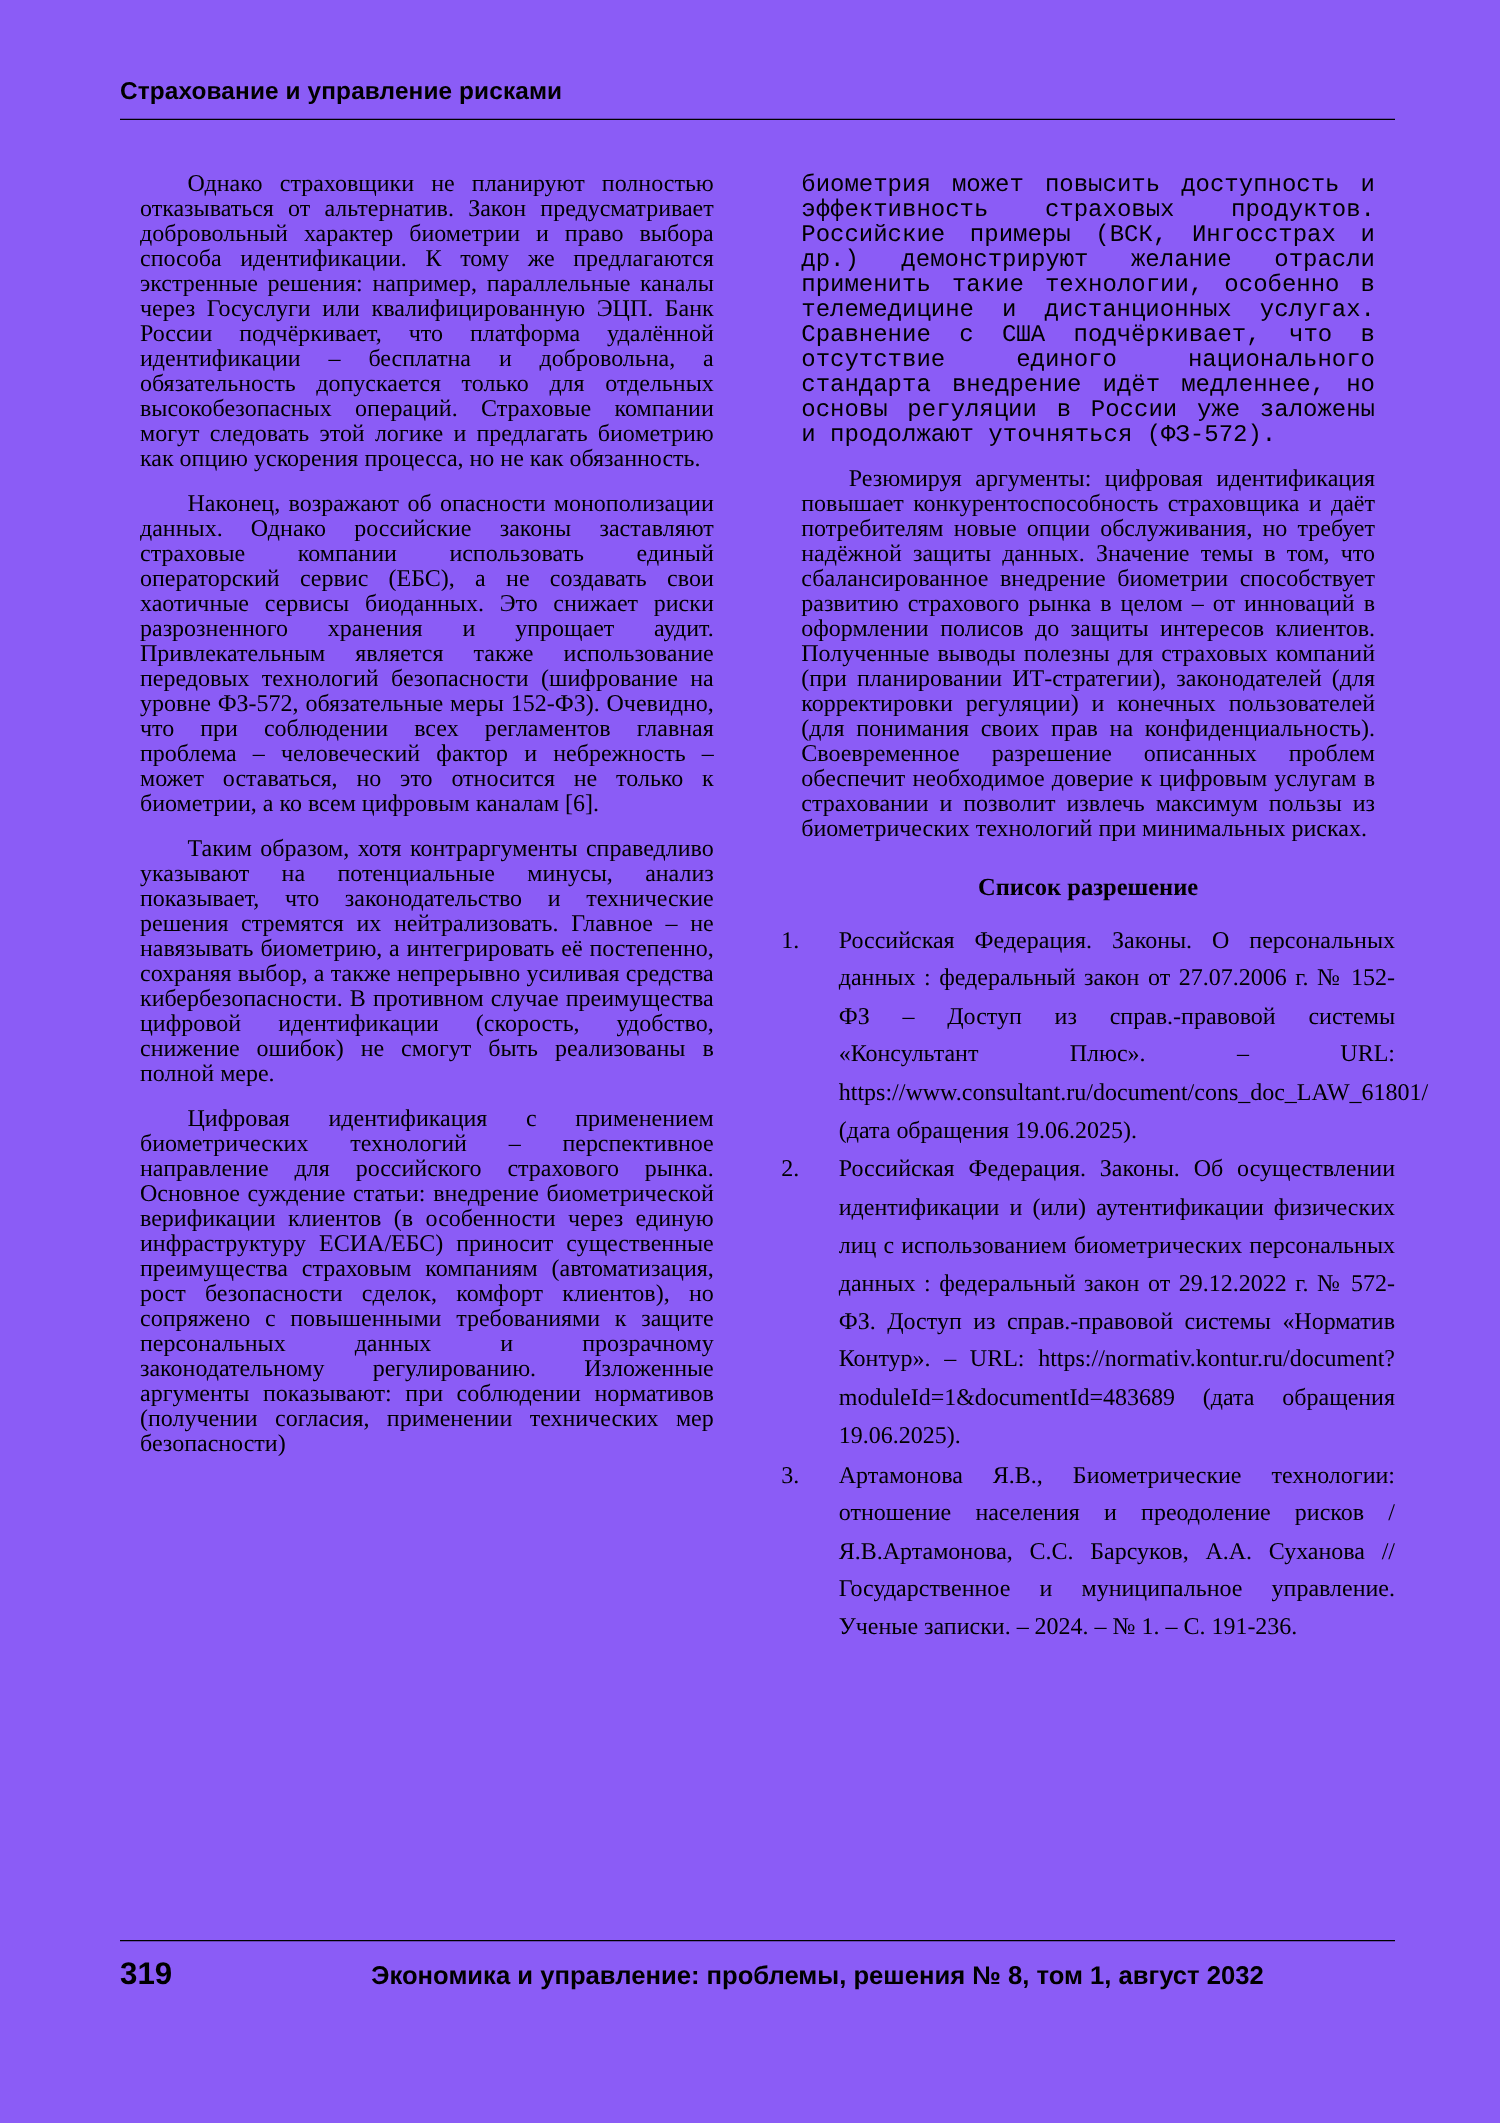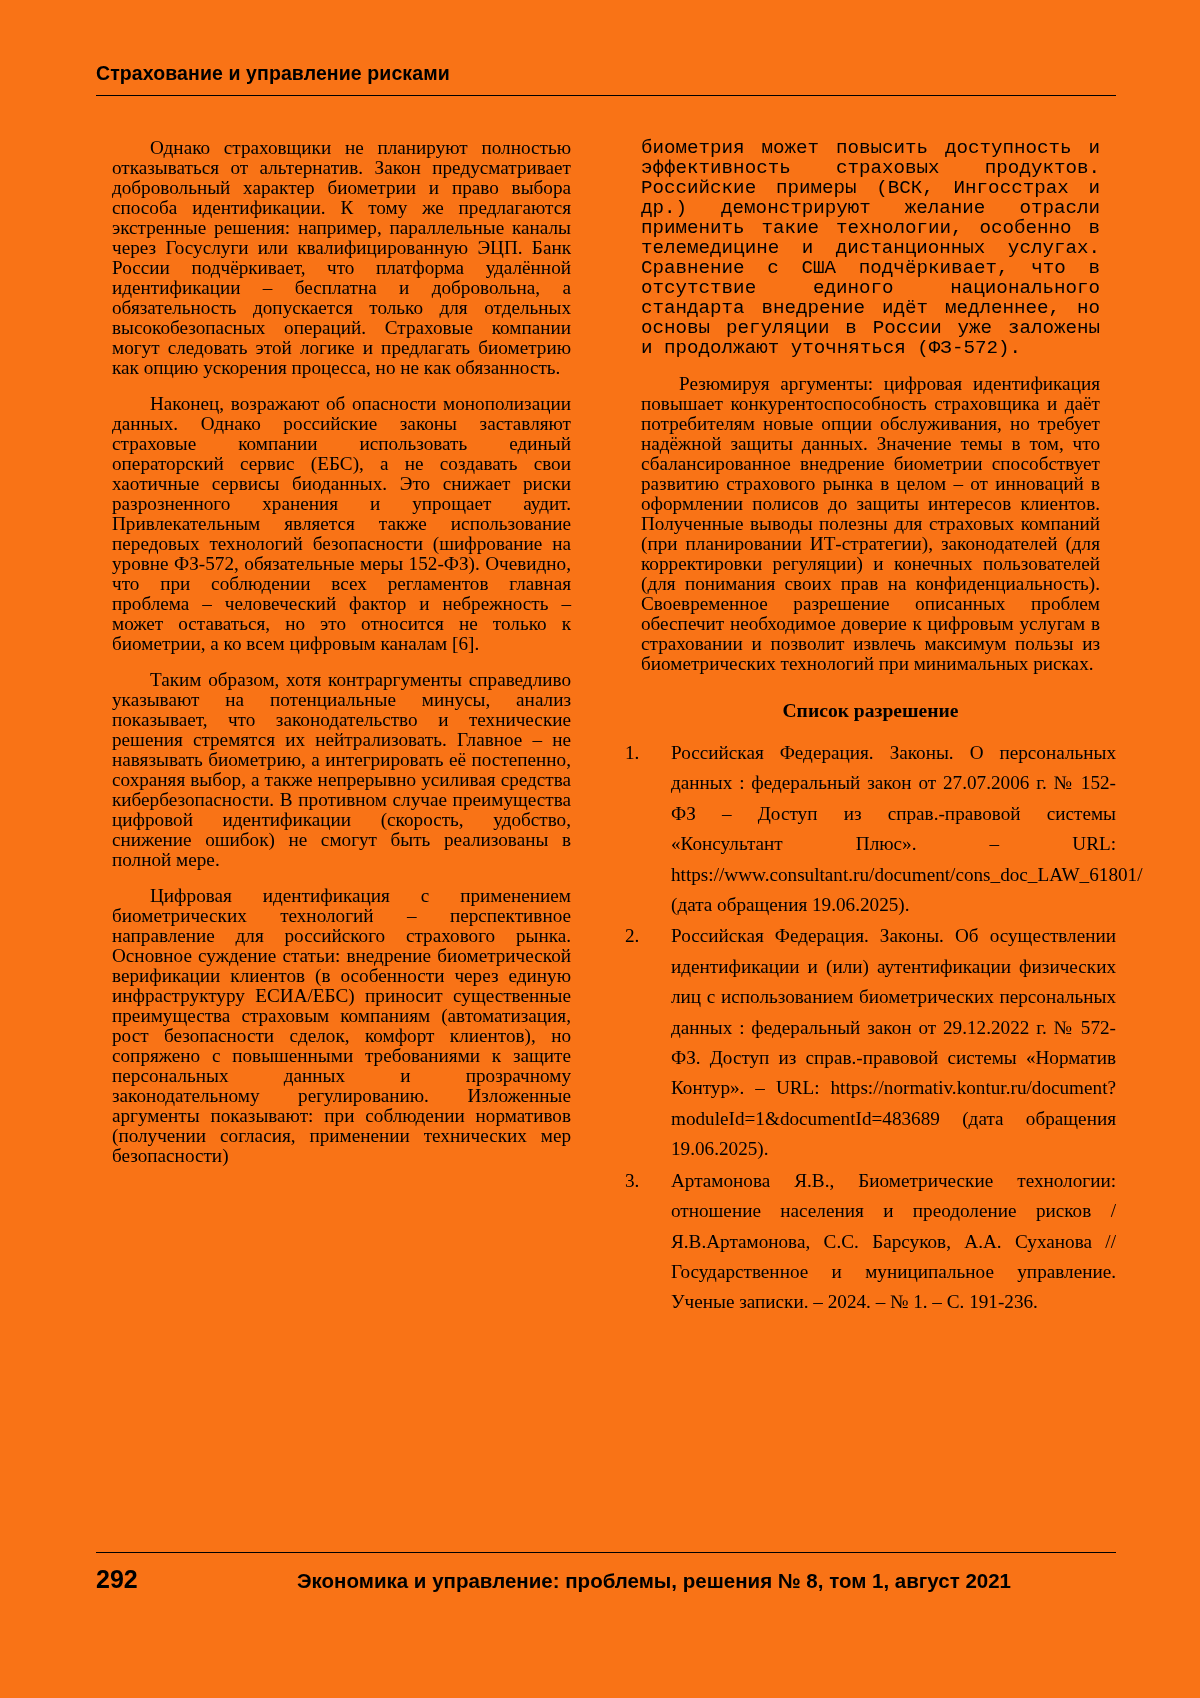--- a/index.html
+++ b/index.html
@@ -5,21 +5,21 @@
   html, body {
     margin: 0;
     padding: 0;
     background: #ffffff;
   }
   .page {
     position: relative;
     width: 1200px;
     height: 1698px;
     margin: 0 auto;
-    background: #f97316;
+    background: #8b5cf6;
     box-sizing: border-box;
     font-family: "Liberation Serif", serif;
     color: #000000;
   }
   .content {
     position: absolute;
     left: 96px;
     top: 62px;
     width: 1020px;
   }
@@ -160,18 +160,18 @@
           </li>
         </ol>
       </div>
 
     </div>
   </div>
 
   <div class="footer-wrap">
     <hr class="footer-rule">
     <div class="footer-row">
-      <div class="page-number">292</div>
-      <div class="footer-text">Экономика и управление: проблемы, решения № 8, том 1, август 2021</div>
+      <div class="page-number">319</div>
+      <div class="footer-text">Экономика и управление: проблемы, решения № 8, том 1, август 2032</div>
     </div>
   </div>
 
 </div>
 
 </body></html>

